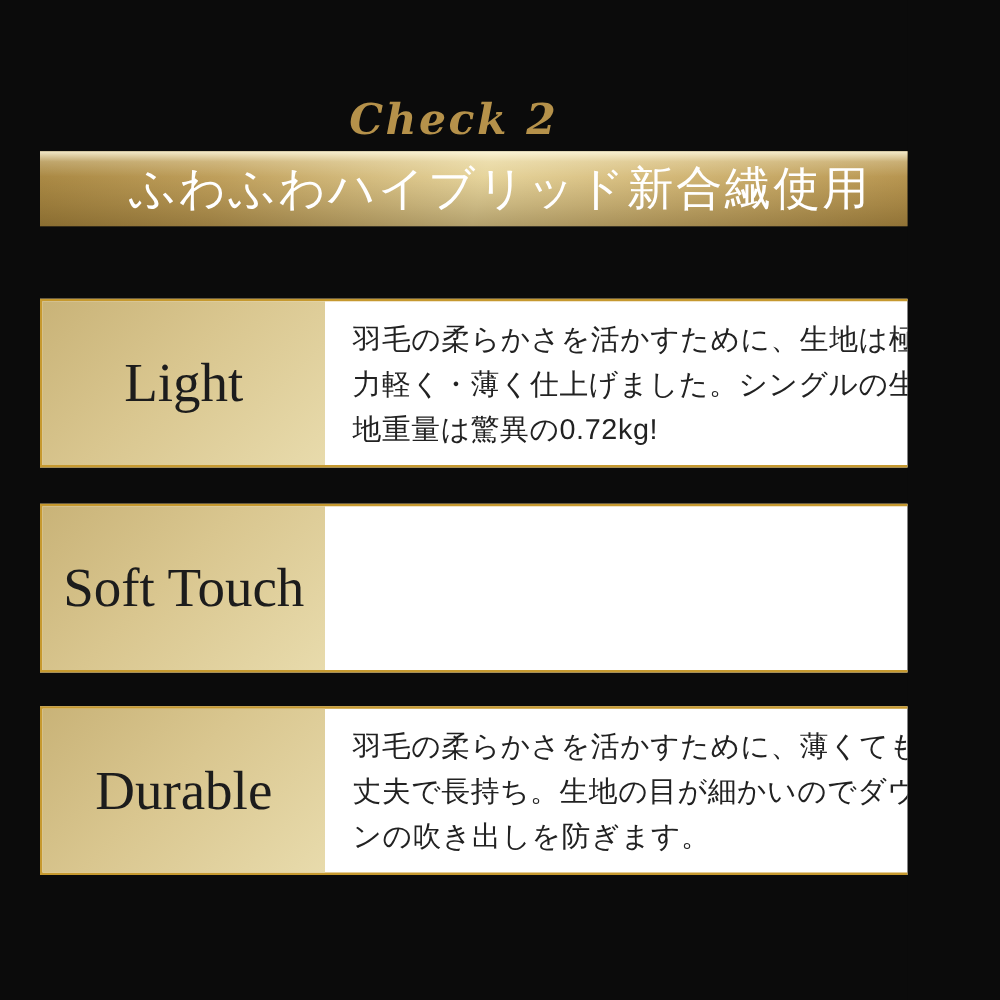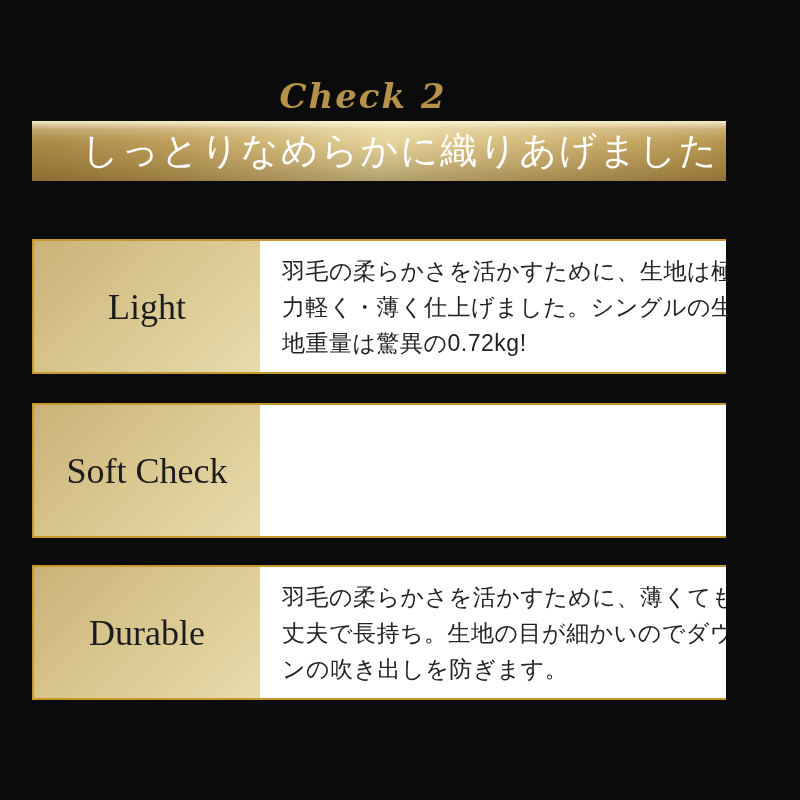--- a/index.html
+++ b/index.html
@@ -80,21 +80,21 @@
   .card-2 { top: 403px; }
   .card-3 { top: 565px; }
 
   .card-label {
     flex: 0 0 226px;
     background: linear-gradient(135deg, #c9b378 0%, #d9c68f 45%, #e8dbac 100%);
     display: flex;
     align-items: center;
     justify-content: center;
     font-family: "Liberation Serif", "DejaVu Serif", serif;
-    font-size: 36px;
+    font-size: 44px;
     color: #1c1c1c;
     white-space: nowrap;
   }
   .card-text {
     flex: 1;
     padding: 12px 16px 4px 22px;
     font-family: "Liberation Sans", "DejaVu Sans", sans-serif;
     font-size: 23px;
     line-height: 36px;
     color: #222222;
@@ -102,30 +102,30 @@
   }
 </style>
 </head>
 <body>
 
 <div class="stage">
 
   <div class="check-label">Check 2</div>
 
   <div class="banner">
-    <div class="banner-title">しっとりなめらかに織りあげました</div>
+    <div class="banner-title">ふわふわハイブリッド新合繊使用</div>
   </div>
 
   <div class="card card-1">
     <div class="card-label">Light</div>
     <div class="card-text">羽毛の柔らかさを活かすために、生地は極力軽く・薄く仕上げました。シングルの生地重量は驚異の0.72kg!</div>
   </div>
 
   <div class="card card-2">
-    <div class="card-label">Soft Check</div>
+    <div class="card-label">Soft Touch</div>
   </div>
 
   <div class="card card-3">
     <div class="card-label">Durable</div>
     <div class="card-text">羽毛の柔らかさを活かすために、薄くても丈夫で長持ち。生地の目が細かいのでダウンの吹き出しを防ぎます。</div>
   </div>
 
 </div>
 
 </body></html>

